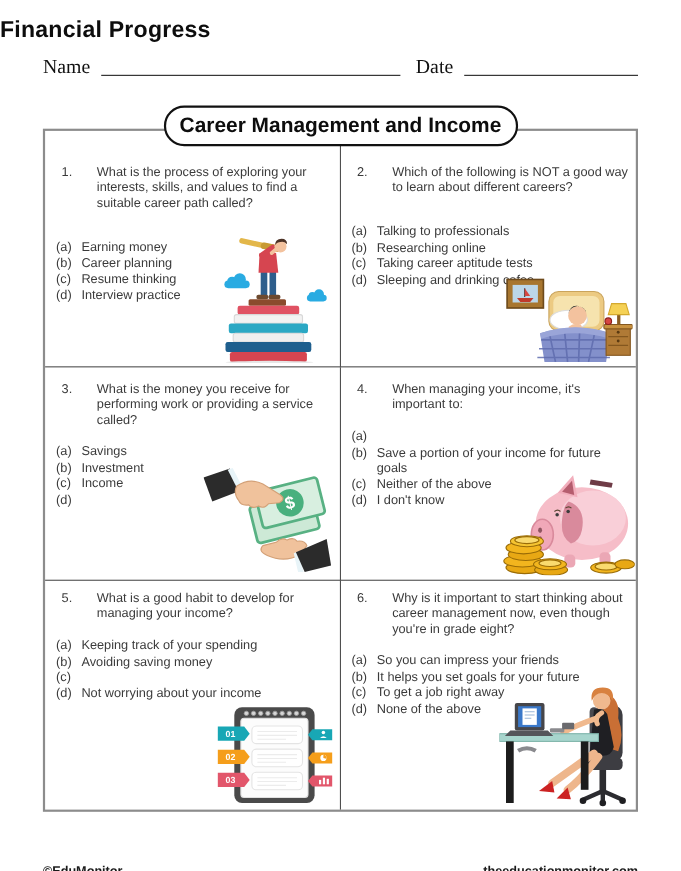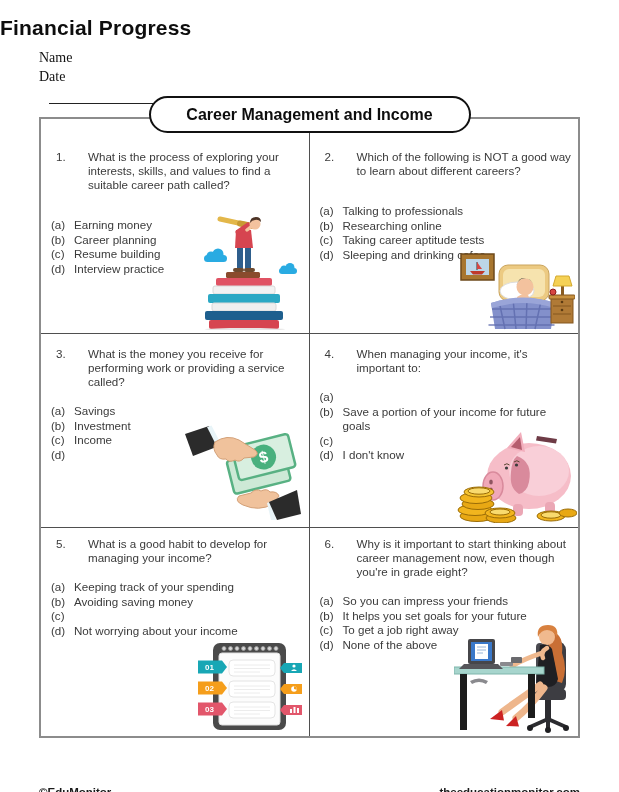--- a/index.html
+++ b/index.html
@@ -2,31 +2,31 @@
 <html><head>
 <meta charset="utf-8">
 <style>
   html,body{margin:0;padding:0;background:#fff;}
   .page{position:relative;width:619px;height:792px;background:#fff;overflow:hidden;
         font-family:"Liberation Sans",sans-serif;color:#3a3a3a;}
 
   .title{position:absolute;top:16px;left:0;width:100%;text-align:left;
          font-size:21px;font-weight:bold;color:#0d0d0d;letter-spacing:.2px;}
 
-  .namedate{position:absolute;top:50px;left:39px;right:39px;display:flex;align-items:flex-start;
-            font-family:"Liberation Serif",serif;font-size:14px;color:#111;flex-direction:column;}
+  .namedate{position:absolute;top:50px;left:39px;right:39px;display:flex;align-items:flex-end;
+            font-family:"Liberation Serif",serif;font-size:18px;color:#111;}
   .blank{border-bottom:1.5px solid #222;height:18px;}
   .blank.name{flex:1;margin:0 14px 2px 10px;}
   .blank.date{width:158px;margin:0 0 2px 10px;}
 
   .gridwrap{position:absolute;left:39px;top:117px;width:541px;height:621px;}
   .pill{position:absolute;left:50%;top:-21px;transform:translateX(-50%);
         width:318px;height:33px;background:#fff;border:2.2px solid #111;border-radius:20px;
         display:flex;align-items:center;justify-content:center;
-        font-size:16px;font-weight:bold;color:#0d0d0d;z-index:3;white-space:nowrap;}
+        font-size:19px;font-weight:bold;color:#0d0d0d;z-index:3;white-space:nowrap;}
   .grid{width:100%;height:100%;box-sizing:border-box;border:2px solid #8c8c8c;
         display:grid;grid-template-columns:1fr 1fr;grid-template-rows:215px 194px 1fr;}
   .cell{position:relative;box-sizing:border-box;overflow:hidden;}
   .cell.cl{border-right:1.5px solid #4f4f4f;}
   .cell.rb{border-bottom:1.5px solid #4f4f4f;}
   .cell.r1{padding-top:31px;}
   .cell.r2{padding-top:13px;}
   .cell.r3{padding-top:9px;}
 
   .q{display:flex;padding:0 6px 0 15px;font-size:11.6px;line-height:14px;color:#3a3a3a;}
@@ -77,21 +77,21 @@
           <div class="opt">
               <span class="ol">(a)</span>
               <span class="ot">Earning money</span>
             </div>
           <div class="opt">
               <span class="ol">(b)</span>
               <span class="ot">Career planning</span>
             </div>
           <div class="opt">
               <span class="ol">(c)</span>
-              <span class="ot">Resume building</span>
+              <span class="ot">Resume thinking</span>
             </div>
           <div class="opt">
               <span class="ol">(d)</span>
               <span class="ot">Interview practice</span>
             </div>
         </div>
         <svg class="ill ill1" viewBox="0 0 100 116">
           <g fill="#29abe2">
               <circle cx="11" cy="42" r="4.5"></circle>
               <circle cx="18" cy="40" r="5.5"></circle>
@@ -227,20 +227,21 @@
         <div class="opts">
           <div class="opt">
               <span class="ol">(a)</span>
             </div>
           <div class="opt">
               <span class="ol">(b)</span>
               <span class="ot">Save a portion of your income for future goals</span>
             </div>
           <div class="opt">
               <span class="ol">(c)</span>
+              <span class="ot">Neither of the above</span>
             </div>
           <div class="opt">
               <span class="ol">(d)</span>
               <span class="ot">I don't know</span>
             </div>
         </div>
         <svg class="ill ill4" viewBox="0 0 122 95">
           <ellipse cx="74" cy="48" rx="42" ry="33" fill="#f6bdc8"></ellipse>
           <ellipse cx="84" cy="43" rx="30" ry="25" fill="#f9cfd8"></ellipse>
           <path d="M52 20 L66 4 L70 24 Z" fill="#f2aebc"></path>

